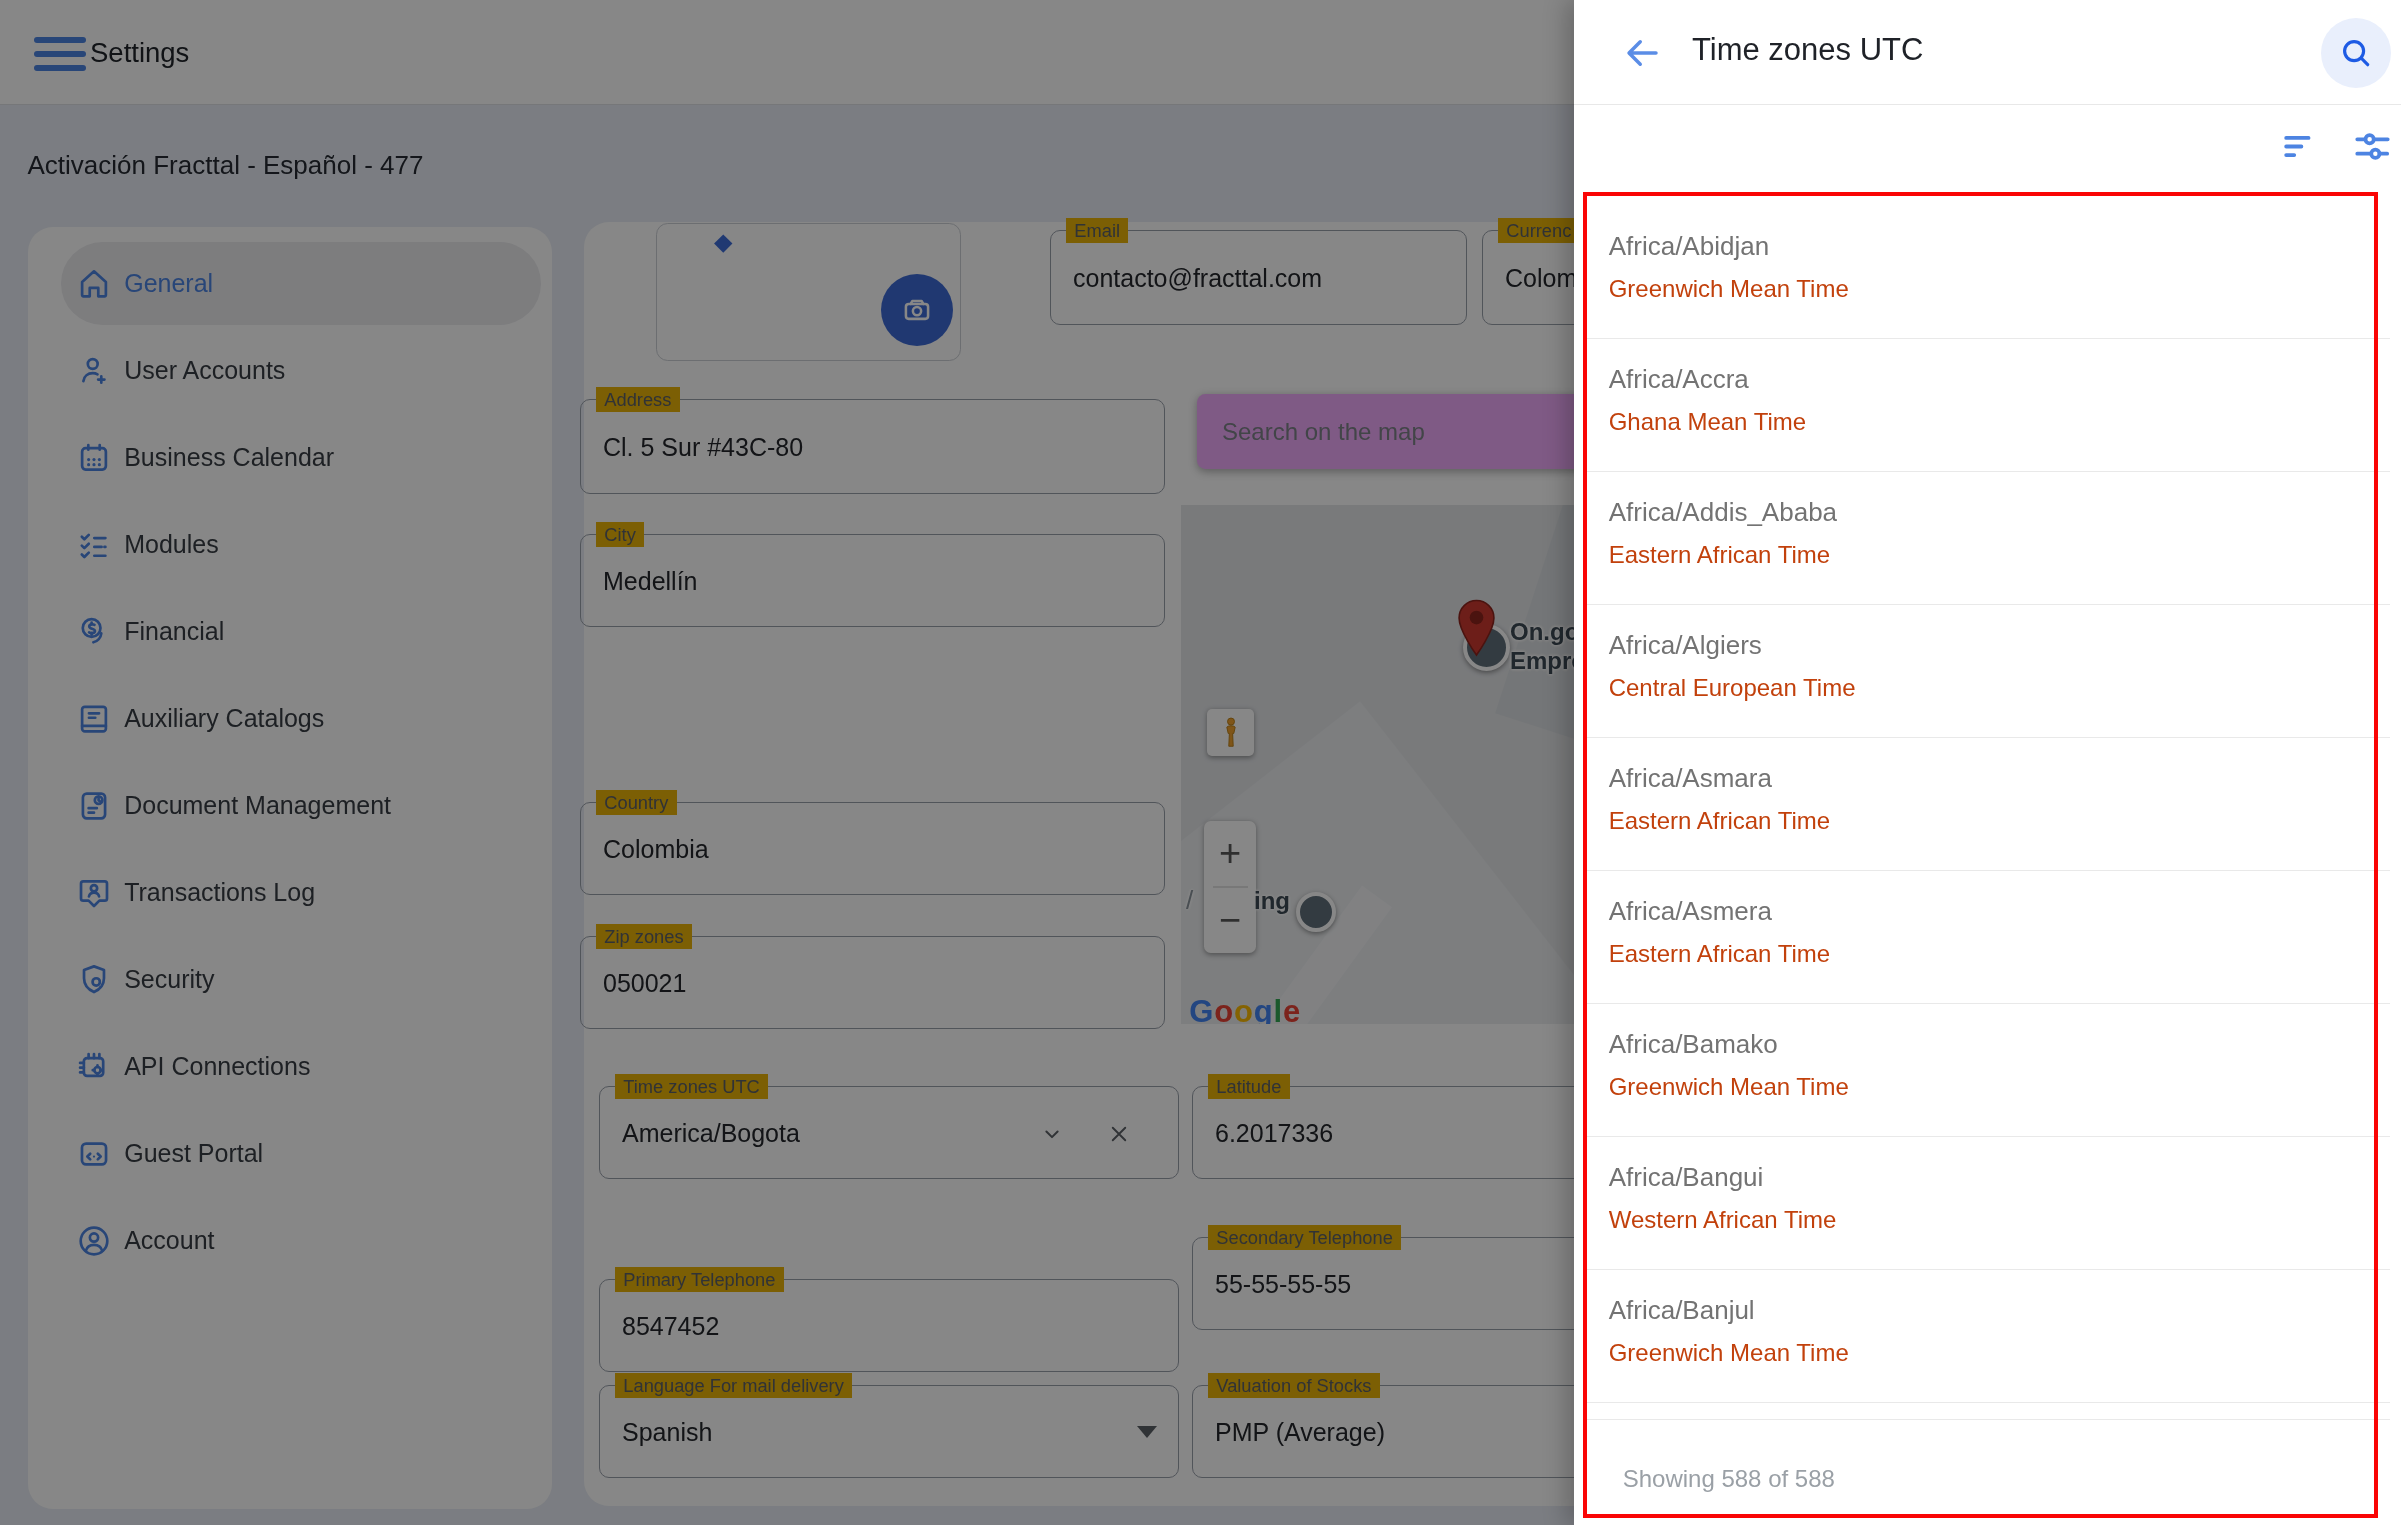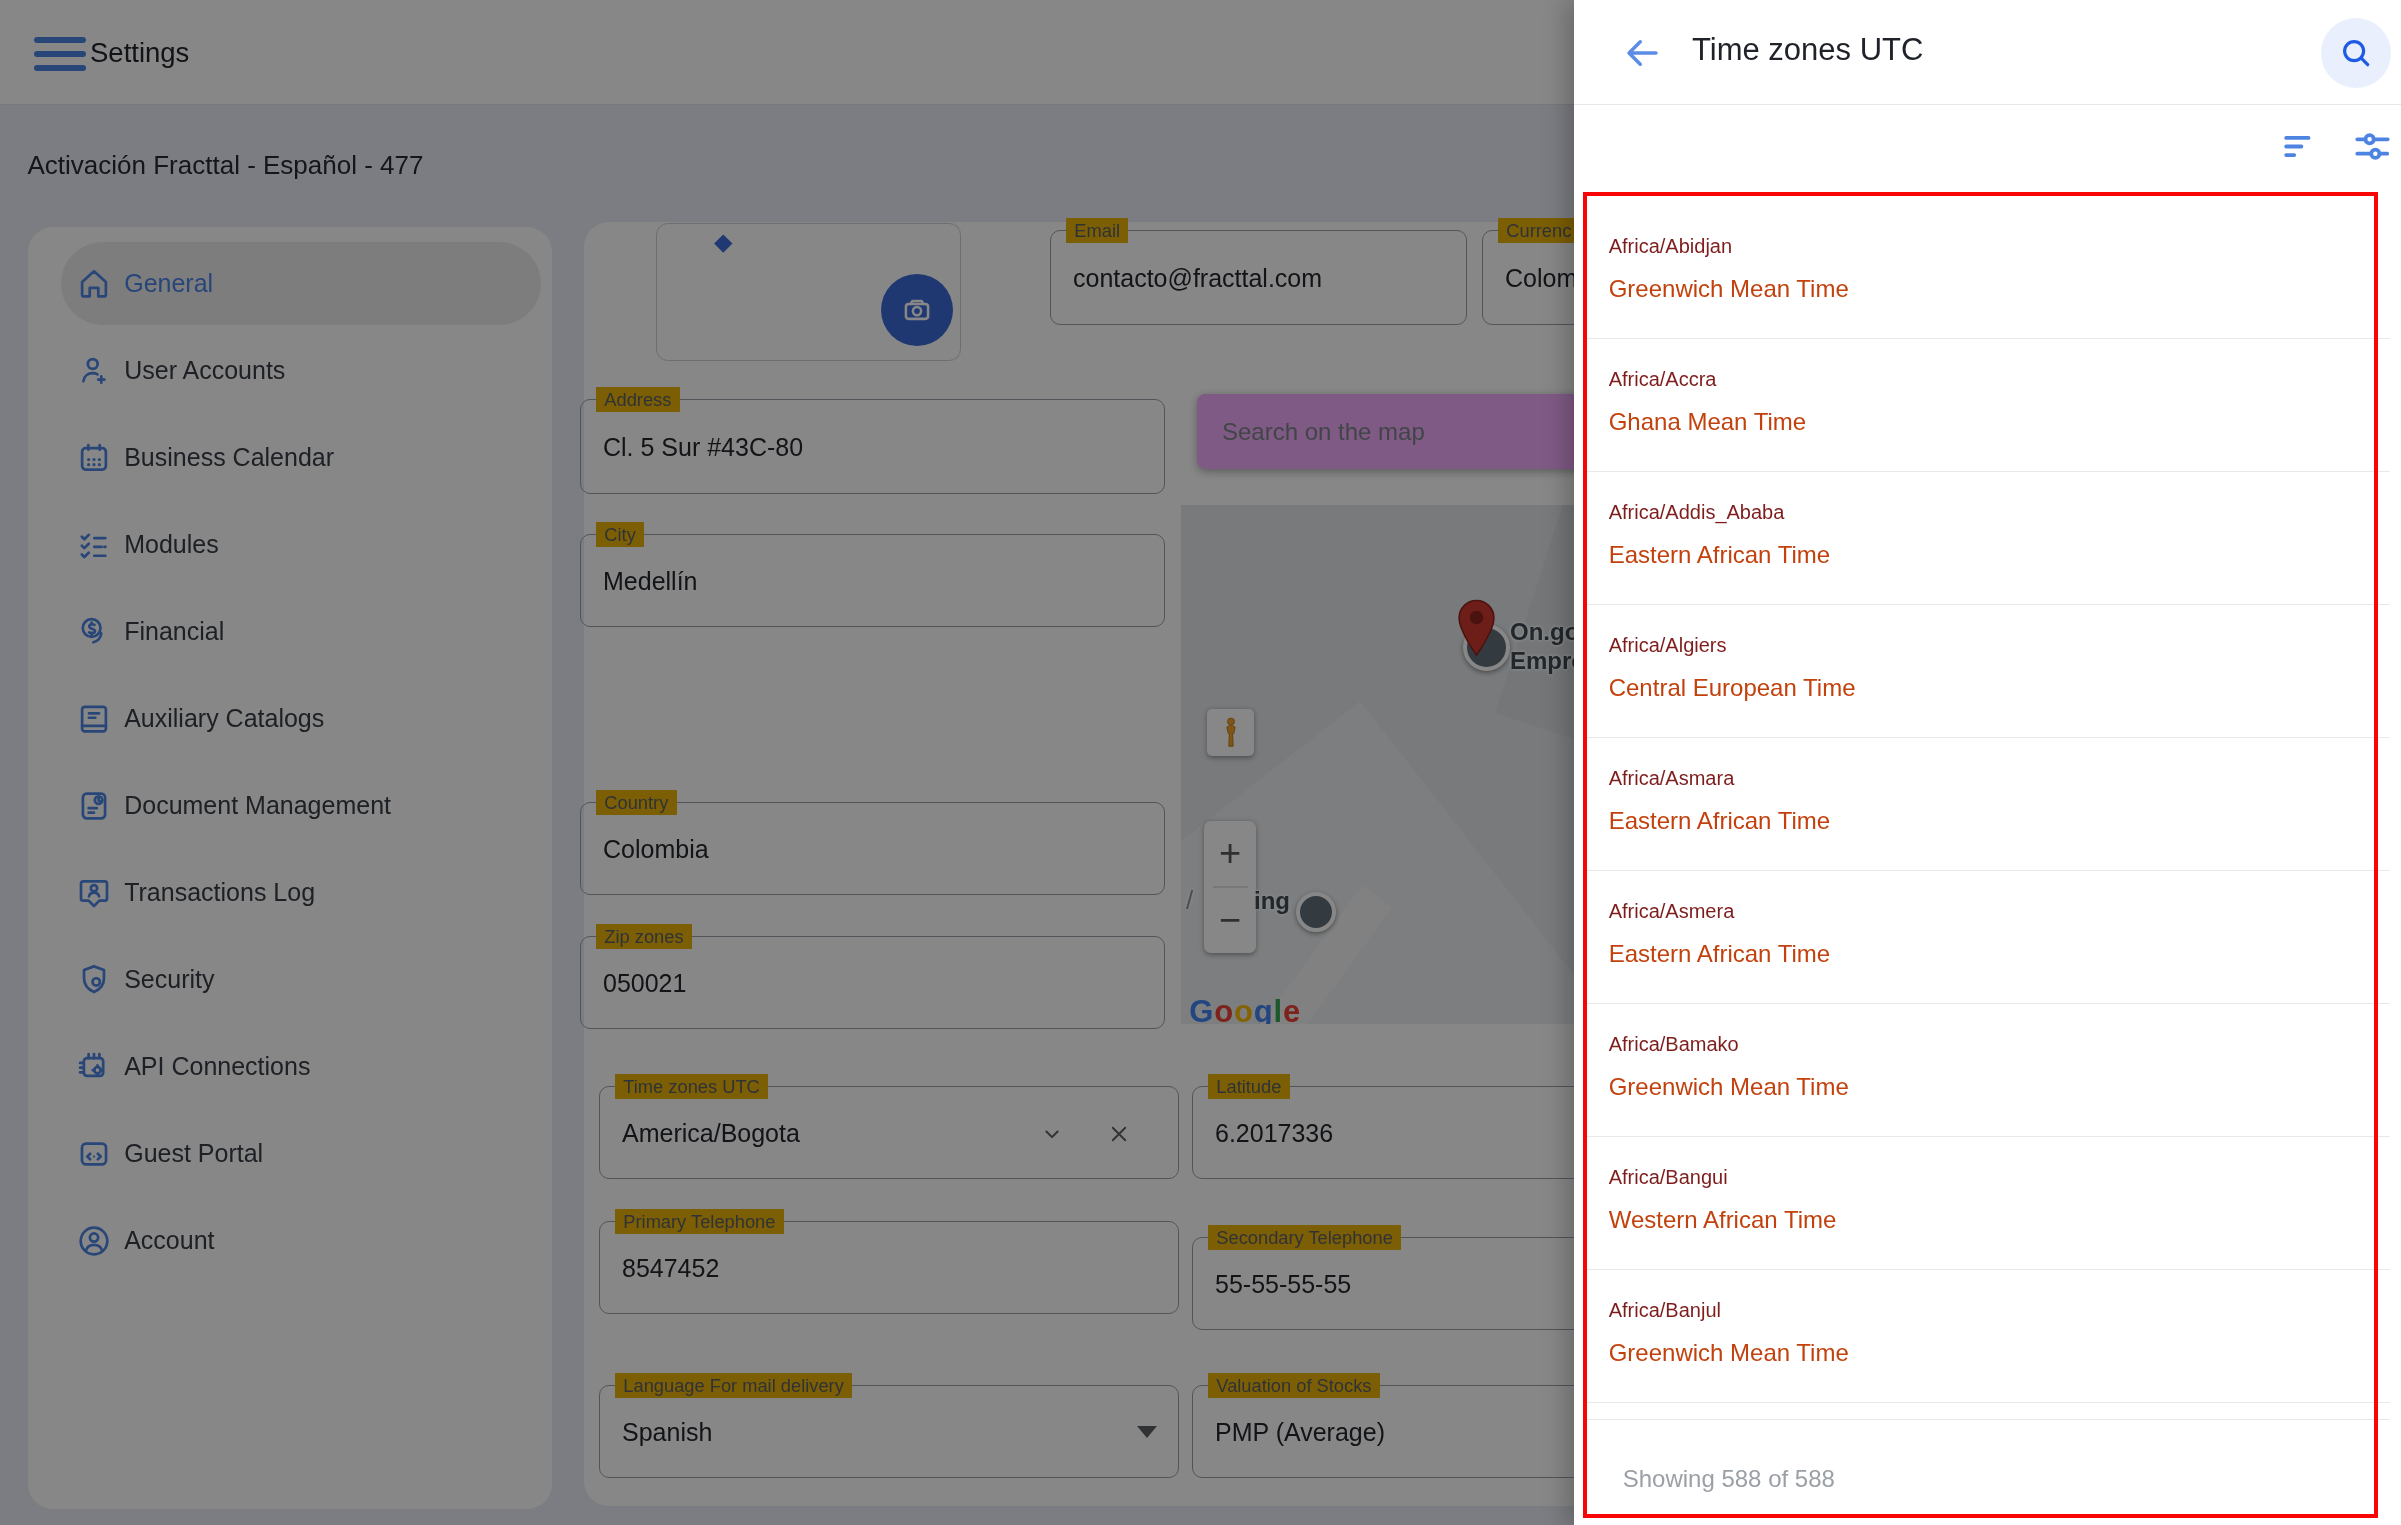--- a/index.html
+++ b/index.html
@@ -66,21 +66,21 @@
   .panel{position:absolute;left:1574px;top:0;width:827px;height:1526px;background:#fff;z-index:3;
          box-shadow:-8.3px 0 22px rgba(0,0,0,.22);}
   .panel-header{position:absolute;left:0;top:0;width:100%;height:105px;border-bottom:1.7px solid #e8e8e8;box-sizing:border-box;}
   .back-btn{position:absolute;left:47px;top:32px;width:42px;height:42px;cursor:pointer;}
   .panel-title{position:absolute;left:118px;top:32px;font-size:31px;color:#1f2228;}
   .search-btn{position:absolute;left:747px;top:18.3px;width:70px;height:70px;border-radius:50%;background:#e9effc;
               display:flex;align-items:center;justify-content:center;cursor:pointer;}
   .ptool{position:absolute;top:125px;width:43px;height:43px;cursor:pointer;}
   .tz-list{position:absolute;left:11.7px;top:196px;width:804px;padding-top:10px;}
   .tz-row{height:133px;box-sizing:border-box;border-bottom:1.7px solid #e9e9e9;padding-left:23px;cursor:pointer;}
-  .tz-row .nm{font-size:20px;line-height:33px;color:#7f1d1d;padding-top:24px;}
+  .tz-row .nm{font-size:26px;line-height:33px;color:#737373;padding-top:24px;}
   .tz-row .sub{font-size:24px;line-height:28px;color:#c2410c;margin-top:12px;}
   .tz-footer{position:absolute;left:11.7px;top:1419px;width:804px;height:107px;border-top:1.7px solid #e9e9e9;background:#fff;}
   .tz-footer .ftxt{margin:45px 0 0 37px;font-size:24px;color:#9aa0a6;}
   .red-rect{position:absolute;left:1583px;top:192px;width:795px;height:1326px;border:4.2px solid #fa0505;
             box-sizing:border-box;z-index:4;pointer-events:none;}
 </style>
 </head>
 <body>
 
 <div class="stage">
@@ -264,21 +264,21 @@
         <path d="M7.5 10l4.5 4.5L16.5 10"></path>
         </svg>
       <svg class="tz-clear" width="30" height="30" viewBox="0 0 24 24" style="stroke:#5c6066;fill:none;stroke-width:1.5;stroke-linecap:round">
         <path d="M7 7l10 10M17 7 7 17"></path>
         </svg>
     </div>
     <div class="fld" style="left:1192px;top:1086px;width:584px;height:93px;">
       <span class="lab">Latitude</span>
       <span class="val">6.2017336</span>
     </div>
-    <div class="fld" style="left:599px;top:1221px;width:580px;height:93px;">
+    <div class="fld" style="left:599px;top:1279px;width:580px;height:93px;">
       <span class="lab">Primary Telephone</span>
       <span class="val">8547452</span>
     </div>
     <div class="fld" style="left:1192px;top:1237px;width:584px;height:93px;">
       <span class="lab">Secondary Telephone</span>
       <span class="val">55-55-55-55</span>
     </div>
     <div class="fld" style="left:599px;top:1385px;width:580px;height:93px;">
       <span class="lab">Language For mail delivery</span>
       <span class="val">Spanish</span>

